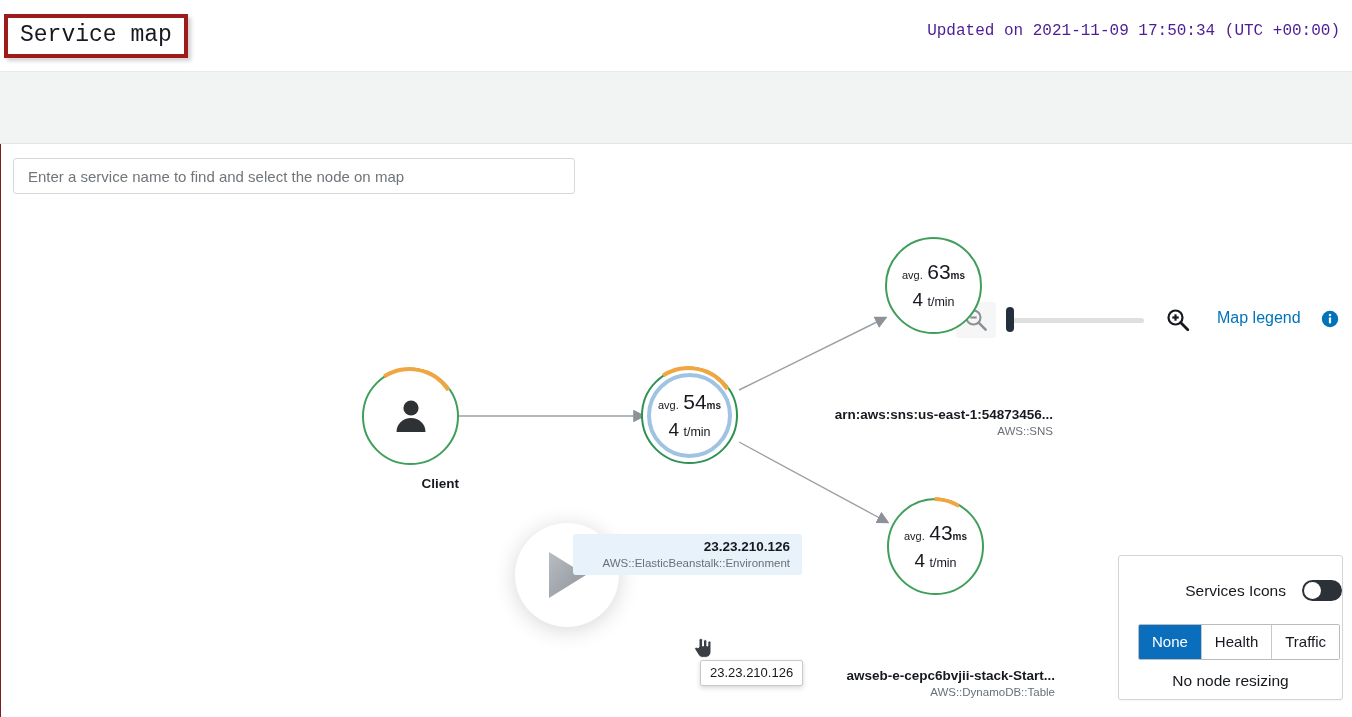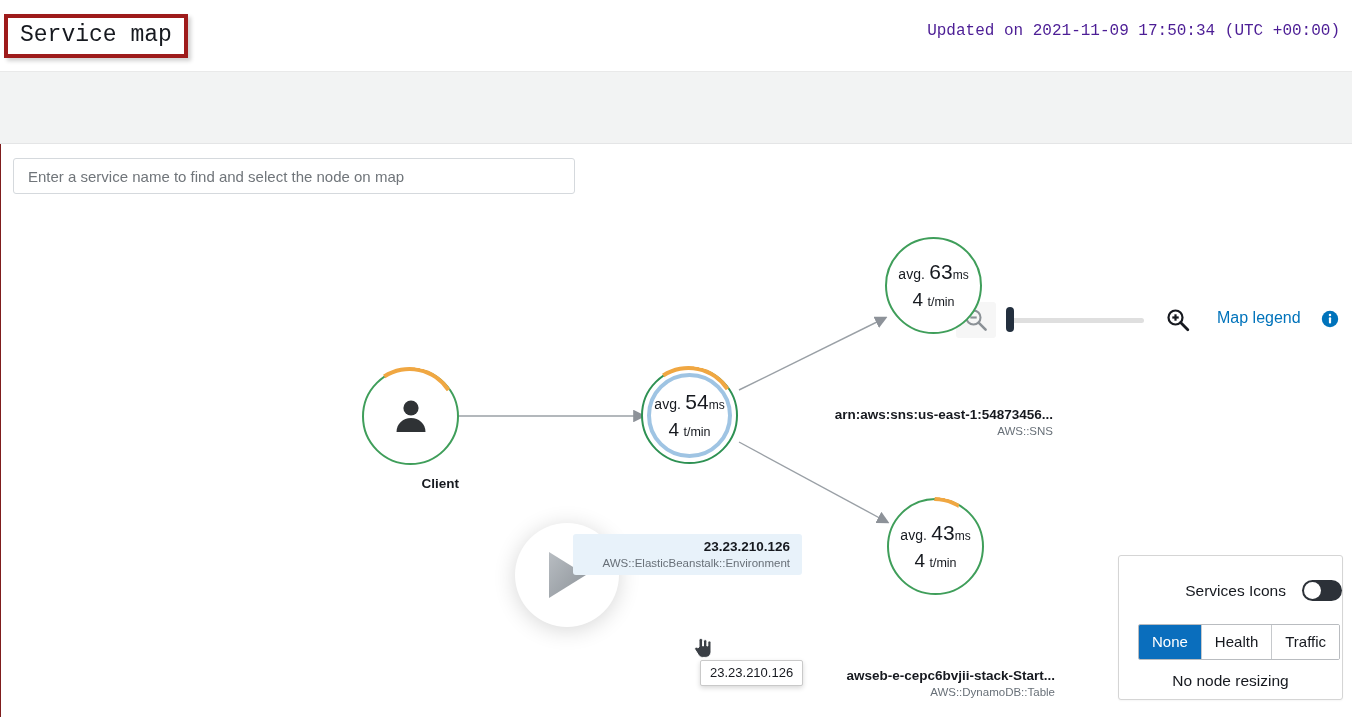--- a/index.html
+++ b/index.html
@@ -162,23 +162,23 @@
     transform:rotate(12deg);
   }
   .node-metrics {
     position:absolute; left:0; top:0; width:100%; height:100%;
     display:flex; flex-direction:column;
     align-items:center; justify-content:center;
     gap:5px;
     pointer-events:none;
   }
   .metric-lat { color:#16191f; white-space:nowrap; }
-  .metric-lat .lbl { font-size:14px; }
+  .metric-lat .lbl { font-size:11px; }
   .metric-lat .val { font-size:21px; }
-  .metric-lat .unit { font-size:12px; }
+  .metric-lat .unit { font-size:10px;font-weight:bold; }
   .metric-rate { color:#16191f; white-space:nowrap; }
   .metric-rate .val { font-size:19px; }
   .metric-rate .unit { font-size:12.5px; }
 
   .node-label {
     position:absolute;
     text-align:right;
     white-space:nowrap;
   }
   .label-name { font-size:13.5px; font-weight:bold; color:#16191f; }

